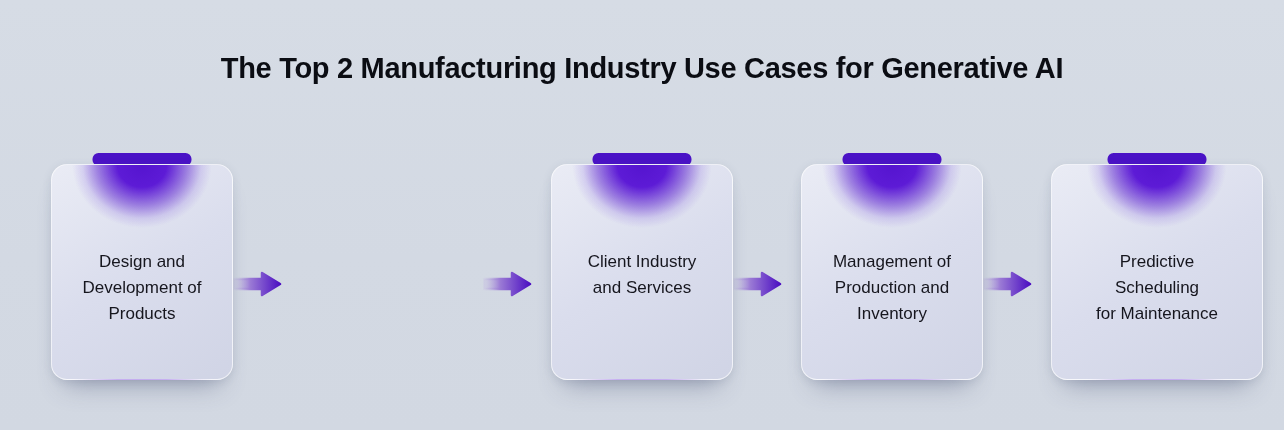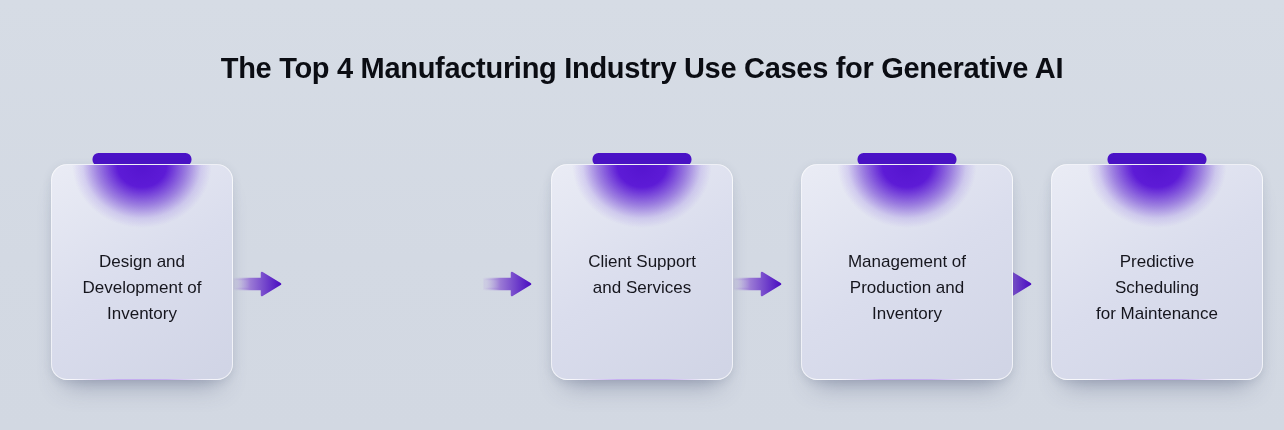--- a/index.html
+++ b/index.html
@@ -33,21 +33,21 @@
   }
   .card {
     position: absolute;
     top: 164px;
     width: 182px;
     height: 216px;
   }
   .pos-1 { left: 51px; }
   .pos-2 { left: 301px; }
   .pos-3 { left: 551px; }
-  .pos-4 { left: 801px; padding-left: 30px; }
+  .pos-4 { left: 801px; }
   .pos-5 { left: 1051px; padding-left: 30px; }
   .bar {
     position: absolute;
     top: -11px;
     left: 50%;
     transform: translateX(-50%);
     width: 99px;
     height: 13px;
     border-radius: 6px;
     background: #4a12c6;
@@ -93,56 +93,56 @@
     position: absolute;
     width: 0;
     height: 0;
   }
 </style>
 </head>
 <body>
 
 <div class="canvas">
 
-  <h1 class="title">The Top 4 Manufacturing Industry Use Cases for Generative AI</h1>
+  <h1 class="title">The Top 2 Manufacturing Industry Use Cases for Generative AI</h1>
 
   <svg class="defs-svg" aria-hidden="true">
     <defs>
       <linearGradient id="arrowGrad" x1="0" y1="0" x2="1" y2="0">
         <stop offset="0" stop-color="#c9c5e2" stop-opacity="0.35"></stop>
         <stop offset="0.35" stop-color="#9b7bd5"></stop>
         <stop offset="1" stop-color="#4c10c2"></stop>
       </linearGradient>
     </defs>
   </svg>
 
   <div class="flow">
 
     <div class="card pos-1">
       <div class="bar"></div>
       <div class="card-body">
         <div class="label">Design and
 Development of
-Inventory</div>
+Products</div>
       </div>
     </div>
 
     <svg class="arrow apos-1" viewBox="0 0 50 30">
       <path d="M1,10 H29 V4 L47,15 L29,26 V20 H1 Z" fill="url(#arrowGrad)" stroke="url(#arrowGrad)" stroke-width="2.5" stroke-linejoin="round"></path>
     </svg>
 
 
     <svg class="arrow apos-2" viewBox="0 0 50 30">
       <path d="M1,10 H29 V4 L47,15 L29,26 V20 H1 Z" fill="url(#arrowGrad)" stroke="url(#arrowGrad)" stroke-width="2.5" stroke-linejoin="round"></path>
     </svg>
 
     <div class="card pos-3">
       <div class="bar"></div>
       <div class="card-body">
-        <div class="label">Client Support
+        <div class="label">Client Industry
 and Services</div>
       </div>
     </div>
 
     <svg class="arrow apos-3" viewBox="0 0 50 30">
       <path d="M1,10 H29 V4 L47,15 L29,26 V20 H1 Z" fill="url(#arrowGrad)" stroke="url(#arrowGrad)" stroke-width="2.5" stroke-linejoin="round"></path>
     </svg>
 
     <div class="card pos-4">
       <div class="bar"></div>

